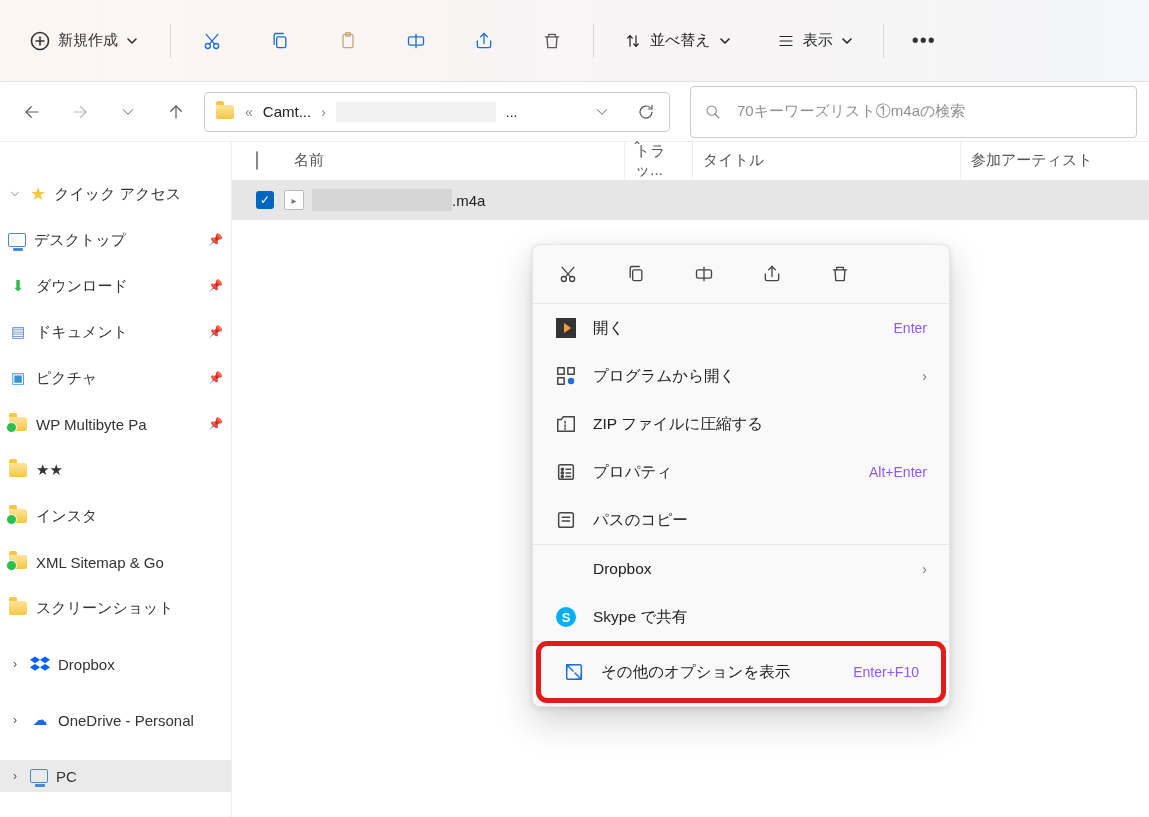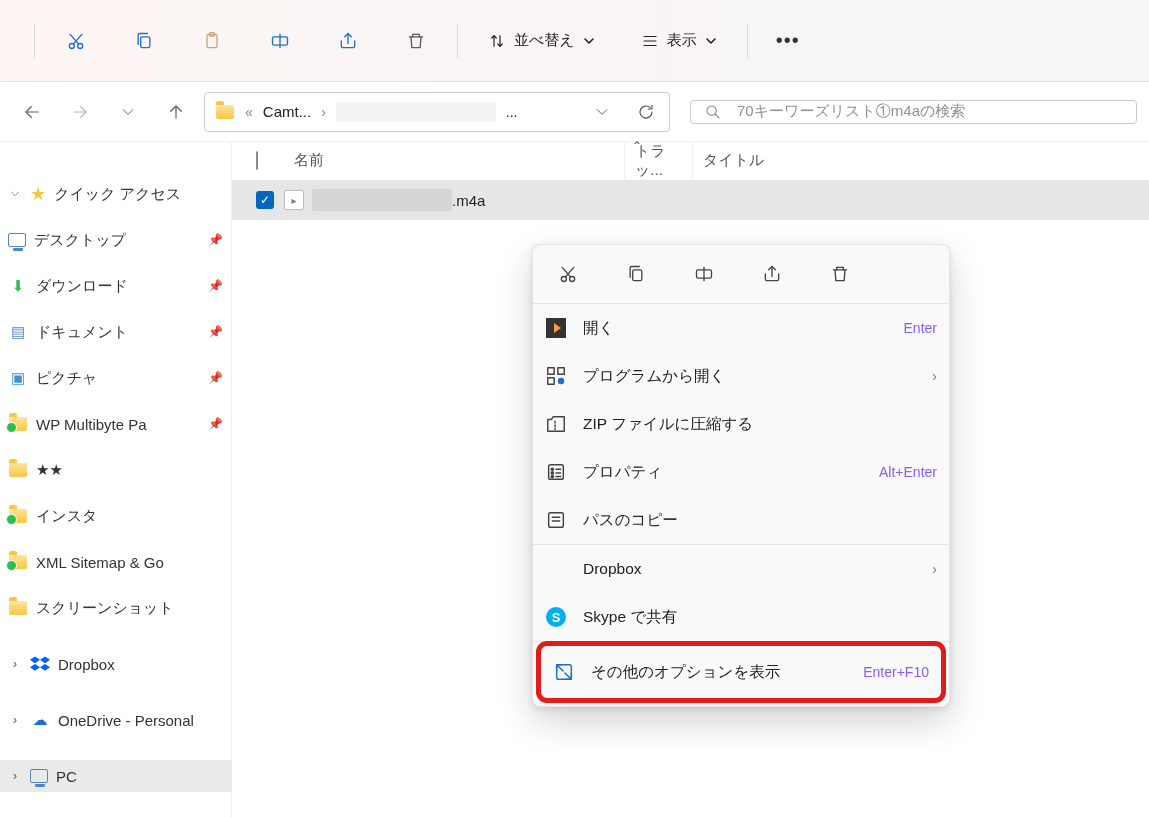--- a/index.html
+++ b/index.html
@@ -45,21 +45,21 @@
     display: flex; align-items: center;
     padding: 0 6px 0 10px;
     gap: 10px;
   }
   .addr .crumb { display: flex; align-items: center; gap: 8px; font-size:15px; }
   .addr .blur { display:inline-block; width:160px; height:20px; background: #f2f2f2; border-radius:1px;}
   .addr .spacer { flex:1; }
   .addr .ctl { width:34px; height:30px; display:flex;align-items:center;justify-content:center; color:#555;}
   .search {
     flex: 1;
-    height: 24px;
+    height: 52px;
     border: 1px solid #ccc;
     border-radius: 4px;
     display:flex; align-items:center;
     padding: 0 14px; gap: 16px;
     color: #909090;
     font-size:15px;
     margin-left: 12px;
   }
   .search svg { width:16px; height:16px; stroke:#888;}
 
@@ -100,21 +100,21 @@
     background:#f9f9f9;
     border: 1px solid rgba(0,0,0,0.08);
     border-radius: 8px;
     box-shadow: 0 14px 36px rgba(0,0,0,0.18), 0 2px 6px rgba(0,0,0,0.10);
     overflow:hidden;
   }
   .ctx-top { display:flex; gap:14px; padding: 14px 20px; }
   .ctx-top .ci { width:30px;height:30px; display:flex;align-items:center;justify-content:center; color:#444;}
   .ctx-top .ci svg { width:20px;height:20px; }
   .ctx hr { border:none; border-top:1px solid rgba(0,0,0,0.08); margin:0; }
-  .ctx-item { display:flex; align-items:center; height:48px; padding: 0 12px; font-size:15.5px; color:#222; gap:16px;}
+  .ctx-item { display:flex; align-items:center; height:48px; padding: 0 22px; font-size:15.5px; color:#222; gap:16px;}
   .ctx-item .rt { margin-left:auto; color:#8b5cf6; font-size:14px;}
   .ctx-item .chev { margin-left:auto; color:#777; font-size:14px;}
   .ctx-item .mi { width:22px;height:22px;display:flex;align-items:center;justify-content:center; color:#444;}
   .ctx-item.highlight-box {
     margin: 4px 8px 8px 8px;
     border-radius: 6px;
     outline: 5px solid #e21a1a;
     height: 52px;
   }
 
@@ -129,20 +129,31 @@
   .pc-ic::after{content:"";position:absolute;bottom:-5px;left:4px;width:10px;height:3px;background:#4a88c7;border-radius:1px;}
   .skype-ic{width:20px;height:20px;background:#00aff0;border-radius:50%;color:#fff;display:flex;align-items:center;justify-content:center;font-weight:bold;font-size:13px;}
   .play-ic{width:20px;height:20px;background:#333;display:flex;align-items:center;justify-content:center;}
   .play-ic::after{content:"";width:0;height:0;border-left:7px solid #ff9a3a;border-top:5px solid transparent;border-bottom:5px solid transparent;margin-left:2px;}
   .dbox-ic svg{stroke:none;fill:#0061fe;}
 </style>
 </head>
 <body>
 
 <div class="toolbar">
+  <div class="new-btn">
+    <svg width="20" height="20">
+        <circle cx="10" cy="10" r="8.5"></circle>
+        <line x1="10" y1="6" x2="10" y2="14"></line>
+        <line x1="6" y1="10" x2="14" y2="10"></line>
+      </svg>
+    <span>新規作成</span>
+    <svg width="12" height="12">
+        <polyline points="2,4 6,8 10,4"></polyline>
+      </svg>
+  </div>
   <div class="vsep"></div>
 
   <div class="tb-icon blue">
       <svg viewBox="0 0 24 24">
         <circle cx="7" cy="18" r="3"></circle>
         <circle cx="17" cy="18" r="3"></circle>
         <line x1="9" y1="15.5" x2="19" y2="4"></line>
         <line x1="15" y1="15.5" x2="5" y2="4"></line>
       </svg>
     </div>
@@ -370,20 +381,23 @@
       <div class="col-chk"><span class="chk-o"></span></div>
       <div class="col-name">
           <span>名前</span>
         </div>
       <div class="col col-track">
           <span>トラッ...</span>
         </div>
       <div class="col col-title">
           <span>タイトル</span>
         </div>
+      <div class="col col-artist">
+          <span>参加アーティスト</span>
+        </div>
     </div>
 
     <div class="filerow">
       <span class="checkbox">✓</span>
       <span class="fic"></span>
       <span class="blur"></span>
       <span>.m4a</span>
     </div>
 
     <div class="ctx">

